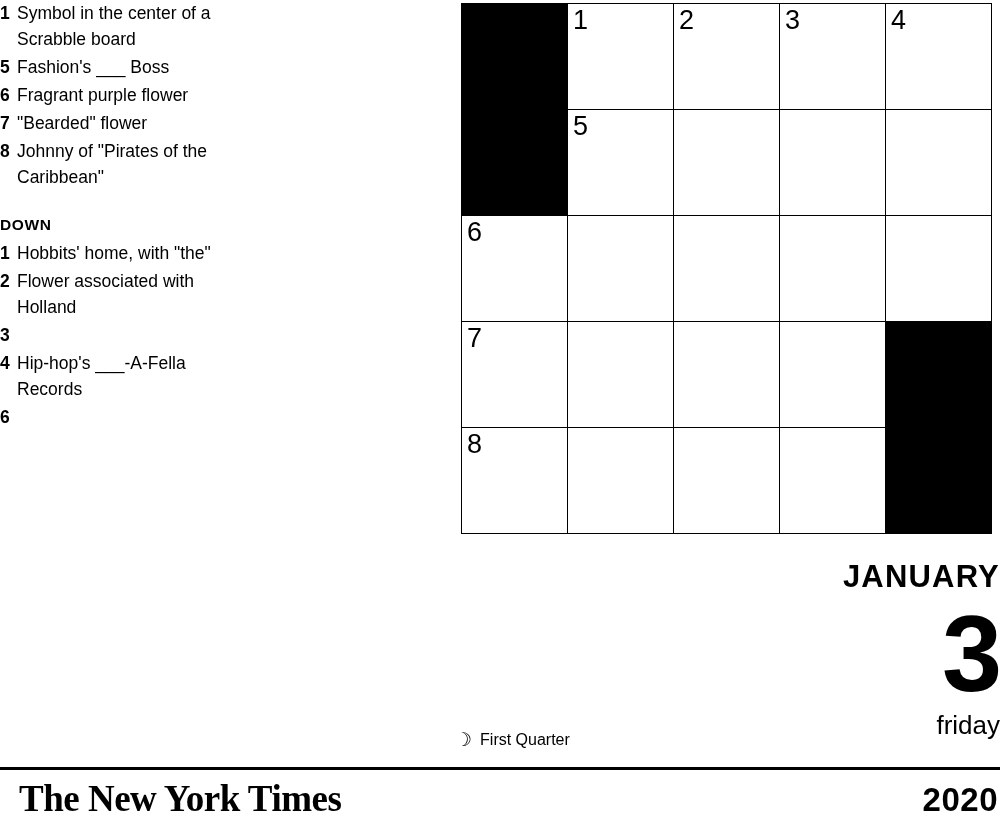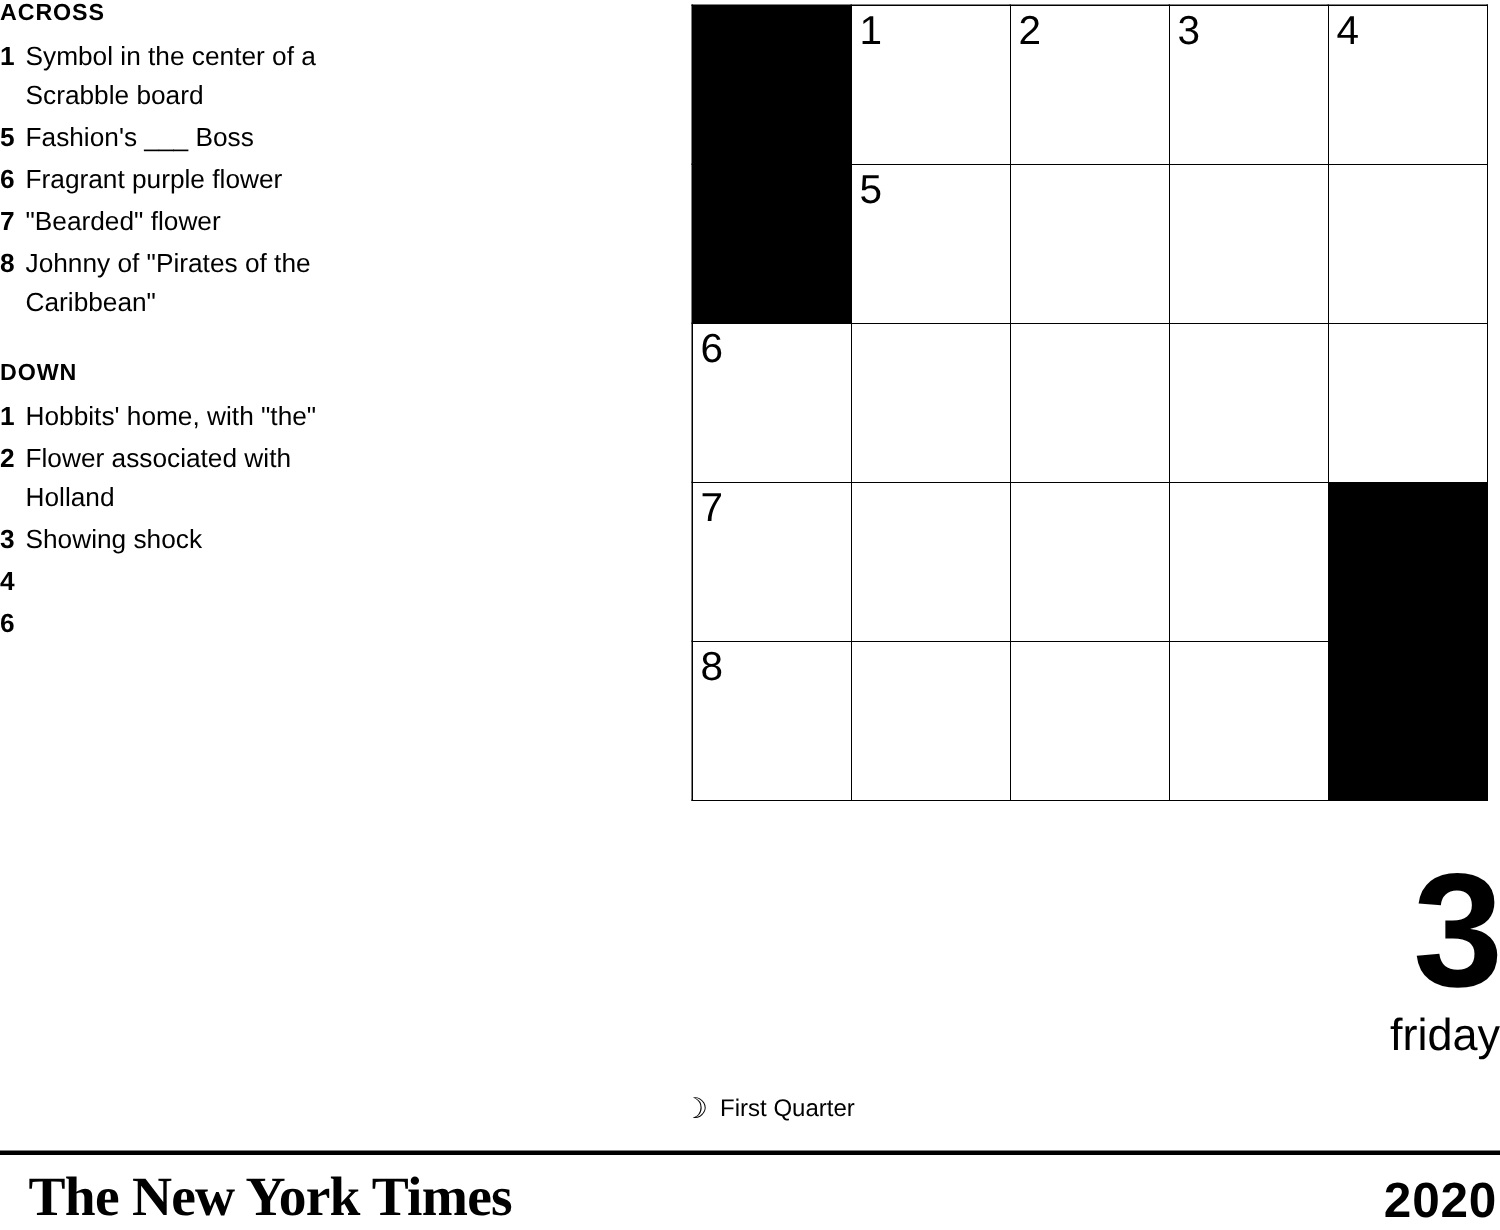--- a/index.html
+++ b/index.html
@@ -99,21 +99,21 @@
     line-height: 34px;
   }
   #daynum {
     font-size: 108px;
     font-weight: bold;
     line-height: 104px;
     margin-top: 8px;
     letter-spacing: -2px;
   }
   #weekday {
-    font-size: 30px;
+    font-size: 26px;
     line-height: 34px;
     margin-top: 2px;
   }
 
   
   #moonphase {
     position: absolute;
     left: 455px;
     top: 730px;
     font-size: 16px;
@@ -154,21 +154,20 @@
     font-weight: bold;
     line-height: 40px;
     letter-spacing: 0.5px;
   }
 </style>
 </head>
 <body>
 
 <div id="clues">
 
-  <div class="section-title">ACROSS</div>
   <ul class="clue-list">
     <li class="clue">
       <span class="clue-num">1</span>
       <span class="clue-text">Symbol in the center of a Scrabble board</span>
     </li>
     <li class="clue">
       <span class="clue-num">5</span>
       <span class="clue-text">Fashion's ___ Boss</span>
     </li>
     <li class="clue">
@@ -190,24 +189,24 @@
     <li class="clue">
       <span class="clue-num">1</span>
       <span class="clue-text">Hobbits' home, with "the"</span>
     </li>
     <li class="clue">
       <span class="clue-num">2</span>
       <span class="clue-text">Flower associated with Holland</span>
     </li>
     <li class="clue">
       <span class="clue-num">3</span>
-      <span class="clue-text">Showing shock</span>
     </li>
     <li class="clue">
       <span class="clue-num">4</span>
+      <span class="clue-text">Hip-hop's ___-A-Fella Records</span>
     </li>
     <li class="clue">
       <span class="clue-num">6</span>
     </li>
   </ul>
 </div>
 
 <table id="grid">
   <tbody>
       <tr>
@@ -258,20 +257,21 @@
         </td>
         <td></td>
         <td></td>
         <td></td>
         <td class="block"></td>
       </tr>
     </tbody>
 </table>
 
 <div id="datebox">
+  <div id="month">JANUARY</div>
   <div id="daynum">3</div>
   <div id="weekday">friday</div>
 </div>
 
 <div id="moonphase">
   <span id="moon-glyph">☽</span>
   <span>First Quarter</span>
 </div>
 
 <div id="rule"></div>

